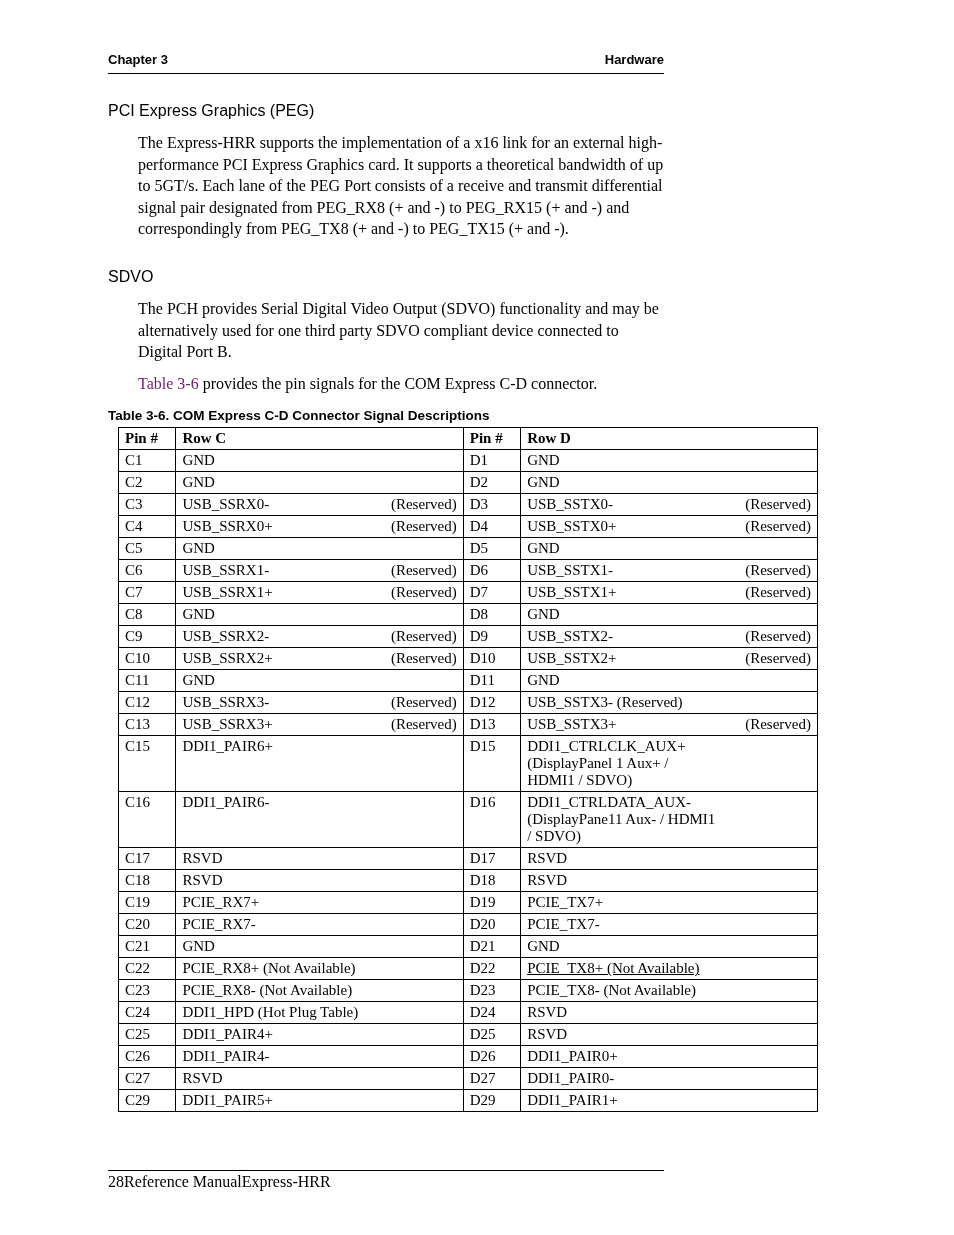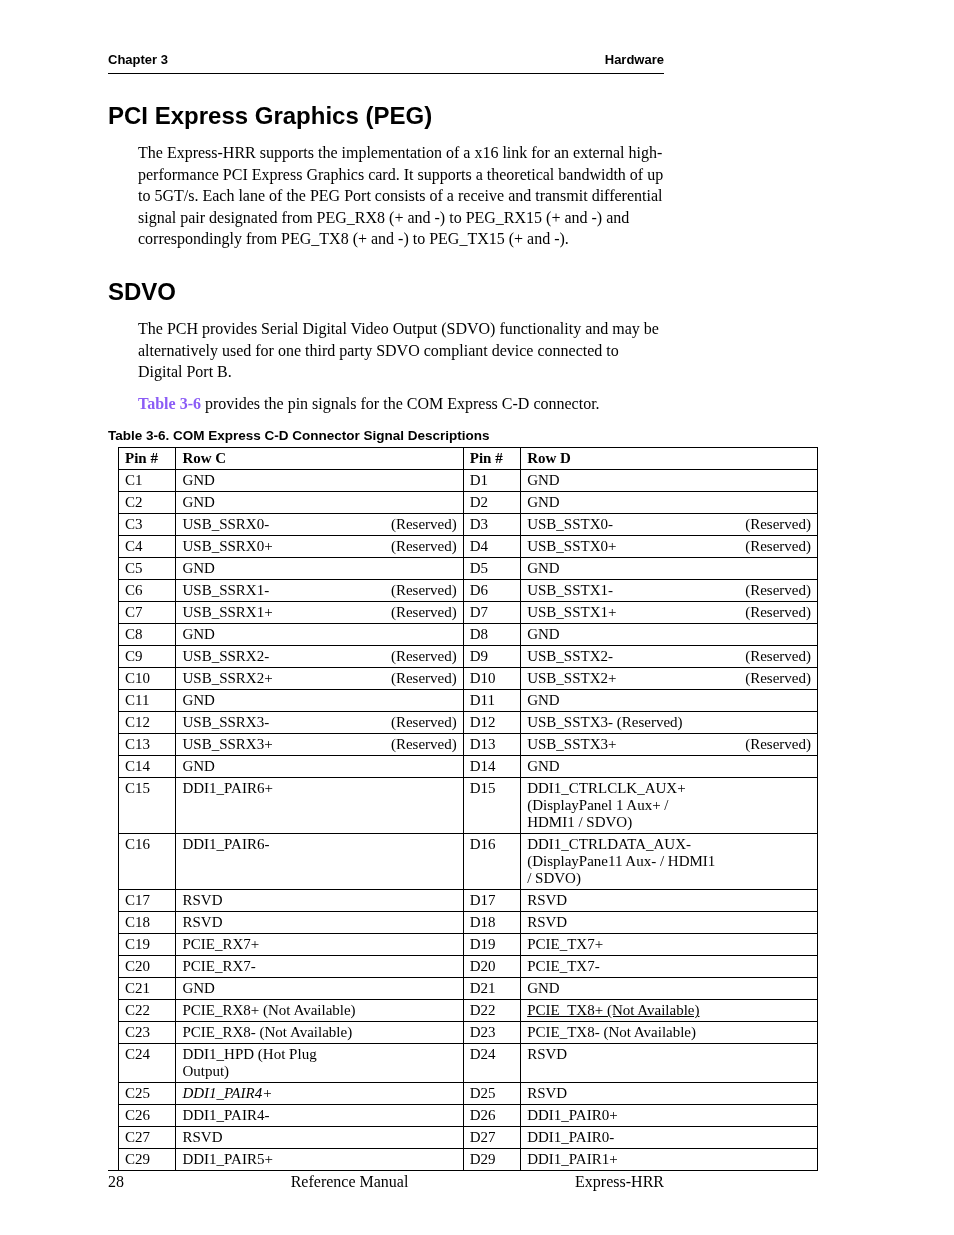--- a/index.html
+++ b/index.html
@@ -23,30 +23,30 @@
     display: flex;
     justify-content: space-between;
     font-family: Arial, Helvetica, sans-serif;
     font-weight: 700;
     font-size: 13px;
     padding-bottom: 6px;
     border-bottom: 1px solid #000;
   }
   h2.section {
     font-family: Arial, Helvetica, sans-serif;
-    font-weight: 700;
-    font-size: 24px;
+    font-weight: 400;
+    font-size: 16px;
     margin: 28px 0 12px 0;
   }
   .bodytext {
     margin: 0 0 10px 30px;
     font-size: 16px;
     line-height: 1.35;
   }
-  .bodytext a, .xref { color: #8b5cf6; text-decoration: none; font-weight: bold; }
+  .bodytext a, .xref { color: #701a75; text-decoration: none; }
   .tblcap {
     font-family: Arial, Helvetica, sans-serif;
     font-weight: 700;
     font-size: 13.5px;
     margin: 14px 0 4px 0;
   }
   table.signal {
     border-collapse: collapse;
     width: 700px;
     margin-left: 10px;
@@ -62,21 +62,20 @@
     font-family: "Times New Roman", Times, serif;
     font-weight: 700;
   }
   table.signal col.pin { width: 50px; }
   table.signal col.sig { width: 168px; }
   table.signal col.res { width: 82px; }
   .ftr {
     position: absolute;
     left: 108px; right: 108px; bottom: 44px;
     display: flex;
-    justify-content: space-between;
     font-size: 16px;
     border-top: 1px solid #000;
     padding-top: 2px;
   }
 </style>
 </head>
 <body>
 
 <div class="page">
 
@@ -212,28 +211,20 @@
         </tr>
         <tr>
           <td>C13</td>
           <td style="border-right: none;">USB_SSRX3+</td>
           <td style="border-left: none; text-align: right;">(Reserved)</td>
           <td>D13</td>
           <td style="border-right: none;">USB_SSTX3+</td>
           <td style="border-left: none; text-align: right;">(Reserved)</td>
         </tr>
         <tr>
-          <td>C14</td>
-          <td style="border-right: none;">GND</td>
-          <td style="border-left: none; text-align: right;"></td>
-          <td>D14</td>
-          <td style="border-right: none;">GND</td>
-          <td style="border-left: none; text-align: right;"></td>
-        </tr>
-        <tr>
           <td>C15</td>
           <td style="border-right: none;">DDI1_PAIR6+</td>
           <td style="border-left: none; text-align: right;"></td>
           <td>D15</td>
           <td style="border-right: none;">DDI1_CTRLCLK_AUX+<br>(DisplayPanel 1 Aux+ / HDMI1 / SDVO)</td>
           <td style="border-left: none; text-align: right;"></td>
         </tr>
         <tr>
           <td>C16</td>
           <td style="border-right: none;">DDI1_PAIR6-</td>
@@ -293,29 +284,29 @@
         <tr>
           <td>C23</td>
           <td style="border-right: none;">PCIE_RX8- (Not Available)</td>
           <td style="border-left: none; text-align: right;"></td>
           <td>D23</td>
           <td style="border-right: none;">PCIE_TX8- (Not Available)</td>
           <td style="border-left: none; text-align: right;"></td>
         </tr>
         <tr>
           <td>C24</td>
-          <td style="border-right: none;">DDI1_HPD (Hot Plug Output)</td>
+          <td style="border-right: none;">DDI1_HPD (Hot Plug Table)</td>
           <td style="border-left: none; text-align: right;"></td>
           <td>D24</td>
           <td style="border-right: none;">RSVD</td>
           <td style="border-left: none; text-align: right;"></td>
         </tr>
         <tr>
           <td>C25</td>
-          <td style="border-right: none; font-style: italic;">DDI1_PAIR4+</td>
+          <td style="border-right: none;">DDI1_PAIR4+</td>
           <td style="border-left: none; text-align: right;"></td>
           <td>D25</td>
           <td style="border-right: none;">RSVD</td>
           <td style="border-left: none; text-align: right;"></td>
         </tr>
         <tr>
           <td>C26</td>
           <td style="border-right: none;">DDI1_PAIR4-</td>
           <td style="border-left: none; text-align: right;"></td>
           <td>D26</td>

